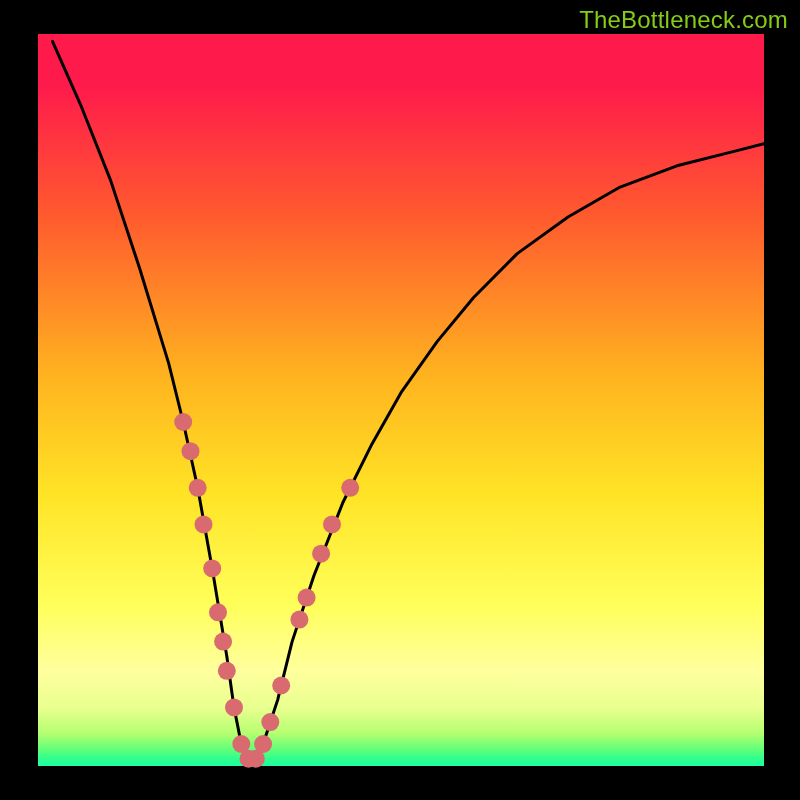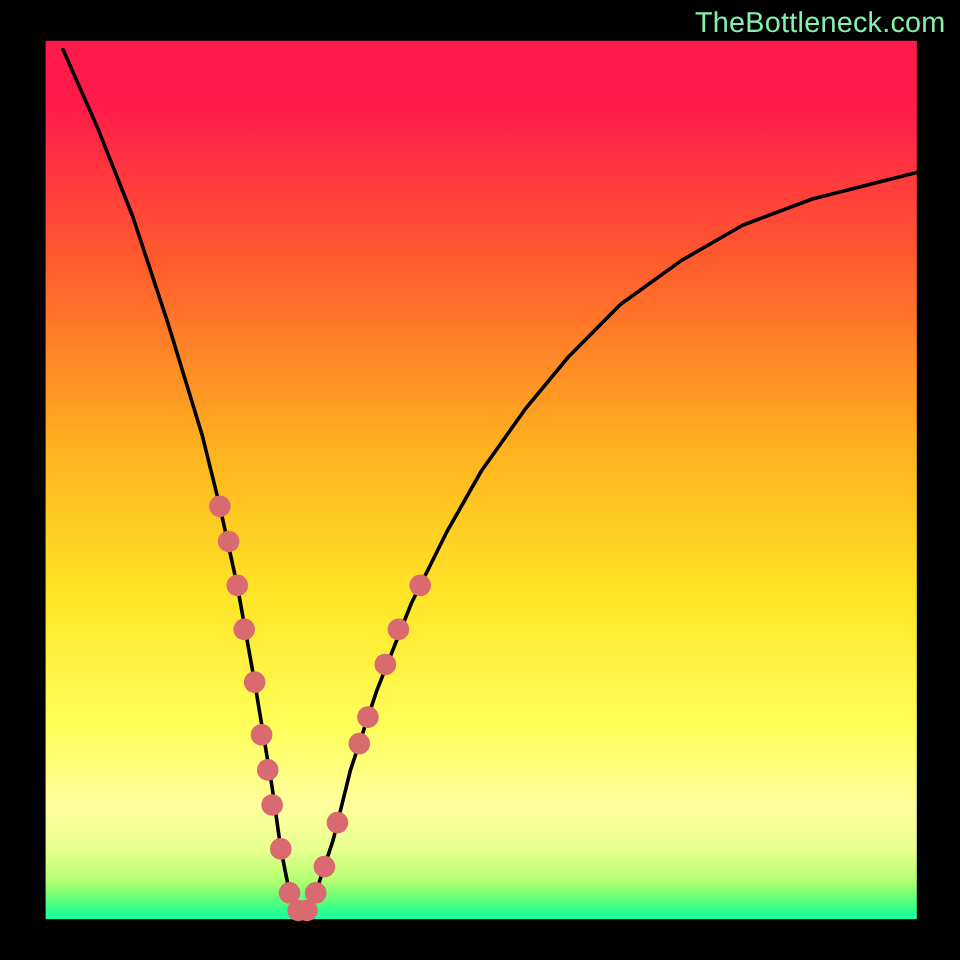--- a/index.html
+++ b/index.html
@@ -14,21 +14,21 @@
   .stage {
     position: relative;
     width: 800px;
     height: 800px;
     background: #000;
   }
   .watermark {
     position: absolute;
     top: 6px;
     right: 12px;
-    color: #86efac;
+    color: #84cc16;
     font-size: 24px;
     font-weight: 400;
     letter-spacing: 0.2px;
     user-select: none;
   }
   svg {
     position: absolute;
     top: 0;
     left: 0;
   }

